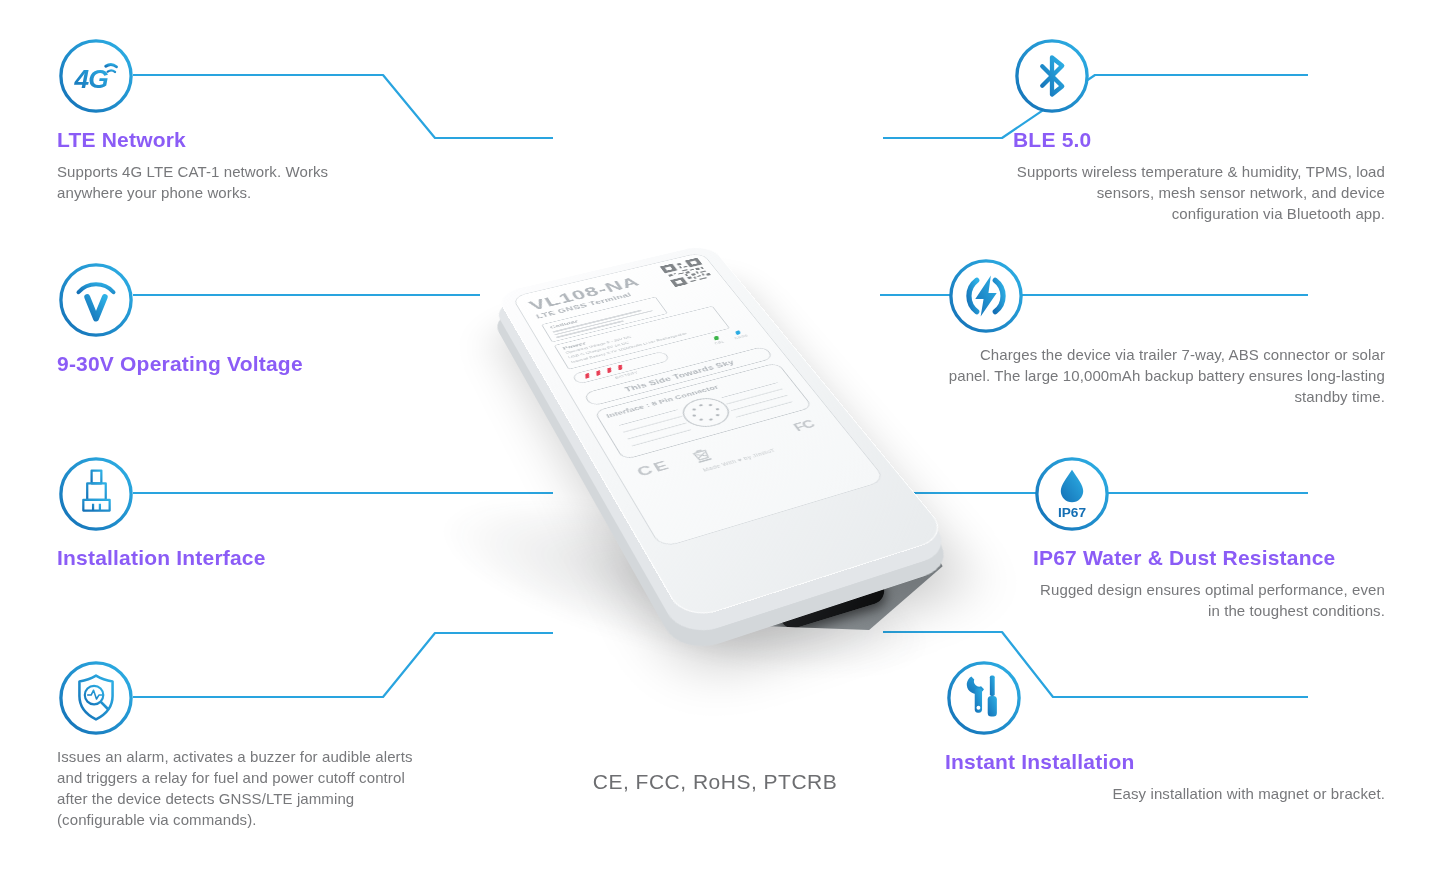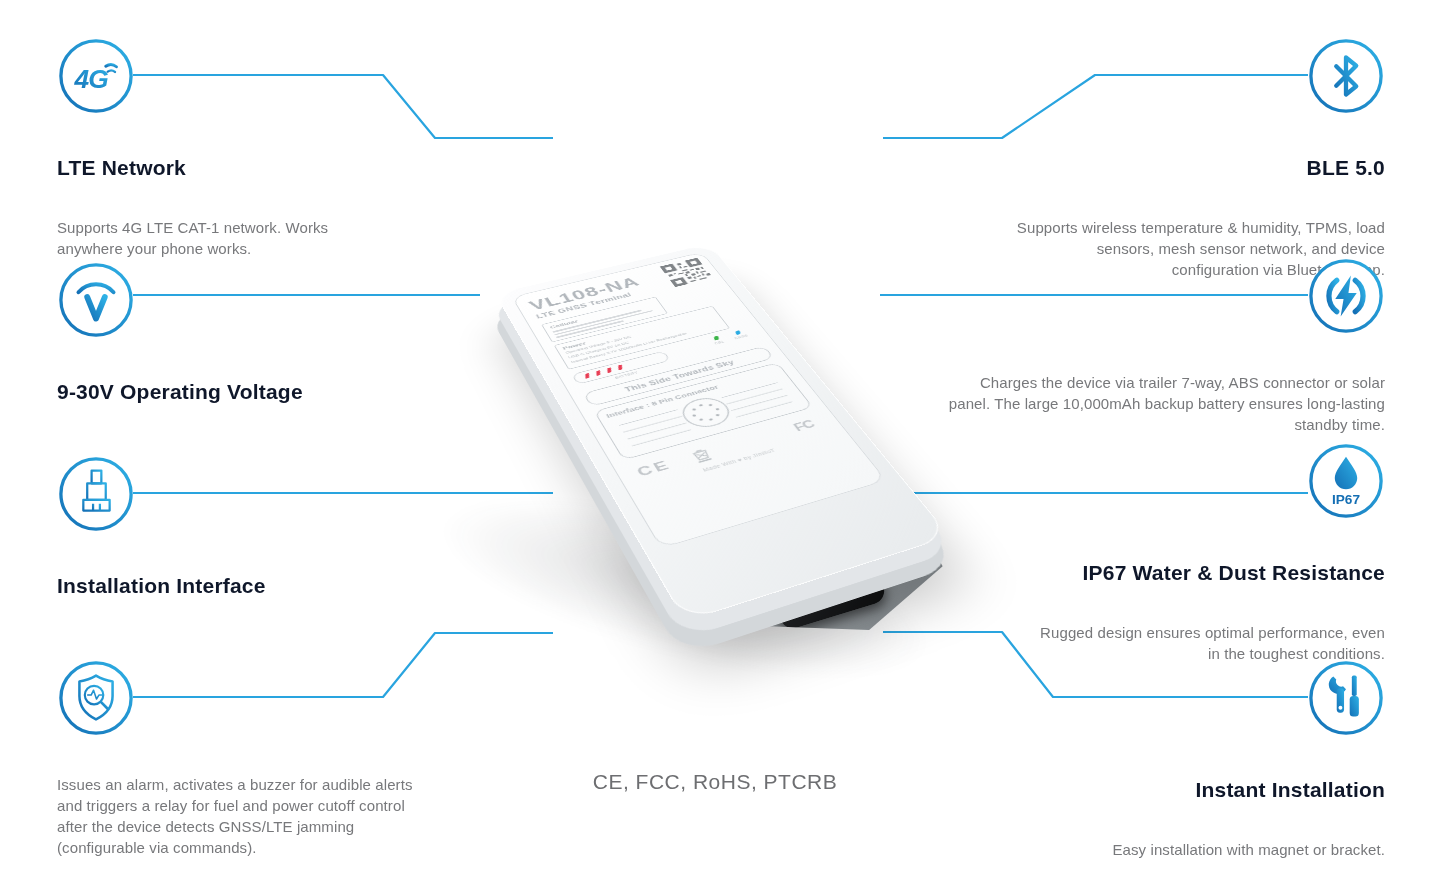--- a/index.html
+++ b/index.html
@@ -3,25 +3,25 @@
 <meta charset="utf-8">
 <style>
   html,body{margin:0;padding:0;background:#ffffff;}
   body{font-family:"Liberation Sans",sans-serif;-webkit-font-smoothing:antialiased;}
   .stage{position:relative;width:1440px;height:892px;overflow:hidden;background:#fff;}
 
   
   .lines{position:absolute;inset:0;z-index:0;}
 
   
-  .feature{position:absolute;z-index:2;display:flex;flex-direction:column;gap:28px;}
+  .feature{position:absolute;z-index:2;display:flex;flex-direction:column;}
   .feature.left{left:57px;align-items:flex-start;text-align:left;}
-  .feature.right{right:55px;align-items:flex-end;text-align:right;}
+  .feature.right{right:55px;align-items:flex-start;text-align:right;}
   .fcircle{width:78px;height:78px;display:block;}
-  .feature h3{margin:13px 0 0 0;font-size:21px;font-weight:bold;color:#0f172a;letter-spacing:.2px;}
+  .feature h3{margin:13px 0 0 0;font-size:21px;font-weight:bold;color:#8b5cf6;letter-spacing:.2px;}
   .feature p{margin:9px 0 0 0;font-size:15px;line-height:21px;color:#77787b;letter-spacing:.1px;}
 
   
   .certs{position:absolute;left:500px;top:770px;width:430px;text-align:center;z-index:2;
          font-size:21px;color:#6d6e71;letter-spacing:.5px;}
 
   
   .device-scene{position:absolute;left:450px;top:120px;width:560px;height:580px;perspective:1500px;z-index:1;}
   .device-shadow{position:absolute;left:-15px;top:400px;width:500px;height:135px;
       background:radial-gradient(closest-side,rgba(30,35,40,.17),rgba(30,35,40,0));
@@ -281,21 +281,21 @@
           </linearGradient>
         </defs>
       <circle cx="40" cy="40" r="36" fill="#fff" stroke="url(#g6)" stroke-width="3.4"></circle>
       <polygon points="45,19 29,43 37.5,43 34.5,61 51,37 42.5,37" fill="url(#g6)"></polygon>
       <path d="M30.5 24 A20 20 0 0 0 30.5 56" fill="none" stroke="url(#g6)" stroke-width="5.4" stroke-linecap="round"></path>
       <path d="M49.5 56 A20 20 0 0 0 49.5 24" fill="none" stroke="url(#g6)" stroke-width="5.4" stroke-linecap="round"></path>
     </svg>
     <p style="width:438px">Charges the device via trailer 7-way, ABS connector or solar panel. The large 10,000mAh backup battery ensures long-lasting standby time.</p>
   </div>
 
-  <div class="feature right" style="top:442px">
+  <div class="feature right" style="top:455px">
     <svg class="fcircle" viewBox="0 0 80 80">
       <defs>
           <linearGradient id="g7" x1="0" y1="1" x2="1" y2="0">
         <stop offset="0" stop-color="#1470b6"></stop>
             <stop offset="1" stop-color="#2eb1e6"></stop>
           </linearGradient>
         </defs>
       <circle cx="40" cy="40" r="36" fill="#fff" stroke="url(#g7)" stroke-width="3.4"></circle>
       <path d="M40 15 c-5.5 8.5 -11.5 15.5 -11.5 22 a11.5 11.5 0 0 0 23 0 c0 -6.5 -6 -13.5 -11.5 -22 z" fill="url(#g7)"></path>
       <text x="40" y="64" text-anchor="middle" font-family="Liberation Sans,sans-serif" font-size="14" font-weight="bold" fill="#156fb4">IP67</text>

